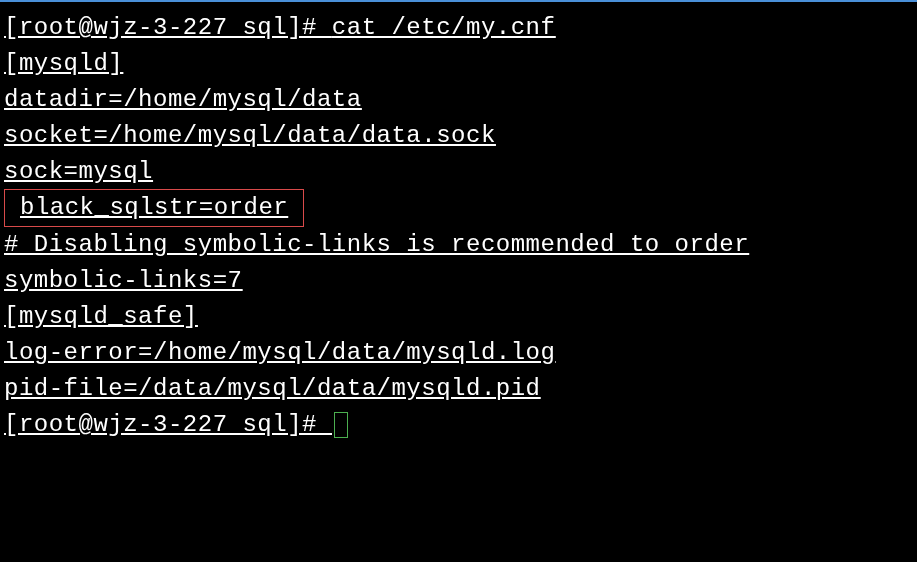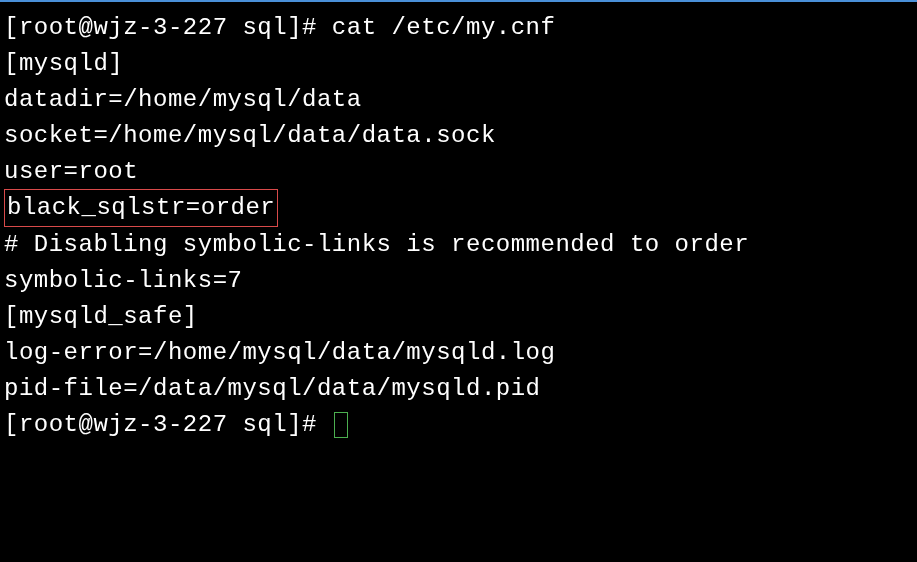--- a/index.html
+++ b/index.html
@@ -1,18 +1,19 @@
 <!DOCTYPE html>
 <html><head>
   <meta charset="utf-8">
   <style>
     * {
       margin: 0;
       padding: 0;
       box-sizing: border-box;
+      text-decoration: underline;
     }
     body {
       background: #000;
       width: 917px;
       height: 562px;
       font-family: 'Consolas', 'Courier New', monospace;
       font-size: 24px;
       color: #fff;
       padding: 8px 4px;
       overflow: hidden;
@@ -20,40 +21,40 @@
       position: relative;
       border-top: 2px solid #4a90d9;
     }
     .line {
       white-space: pre;
       letter-spacing: 0.5px;
     }
     .highlight-box {
       border: 1.5px solid #d94a4a;
       display: inline-block;
-      padding: 0 2px;
+      padding: 0 15px;
       margin-top: -2px;
     }
     .cursor {
       display: inline-block;
       width: 14px;
       height: 26px;
       border: 1.5px solid #4caf50;
       vertical-align: text-bottom;
       margin-left: 2px;
     }
   </style>
 </head>
 <body>
 
 <div class="line"><span>[root@wjz-3-227 sql]# </span><span>cat /etc/my.cnf</span></div>
 <div class="line">[mysqld]</div>
 <div class="line">datadir=/home/mysql/data</div>
 <div class="line">socket=/home/mysql/data/data.sock</div>
-<div class="line">user=root</div>
+<div class="line">sock=mysql</div>
 <div class="line"><span class="highlight-box">black_sqlstr=order</span></div>
 <div class="line"># Disabling symbolic-links is recommended to order</div>
 <div class="line">symbolic-links=7</div>
 <div class="line"></div>
 <div class="line">[mysqld_safe]</div>
 <div class="line">log-error=/home/mysql/data/mysqld.log</div>
 <div class="line">pid-file=/data/mysql/data/mysqld.pid</div>
 <div class="line"><span>[root@wjz-3-227 sql]# </span><span class="cursor"></span></div>
 
 </body></html>

